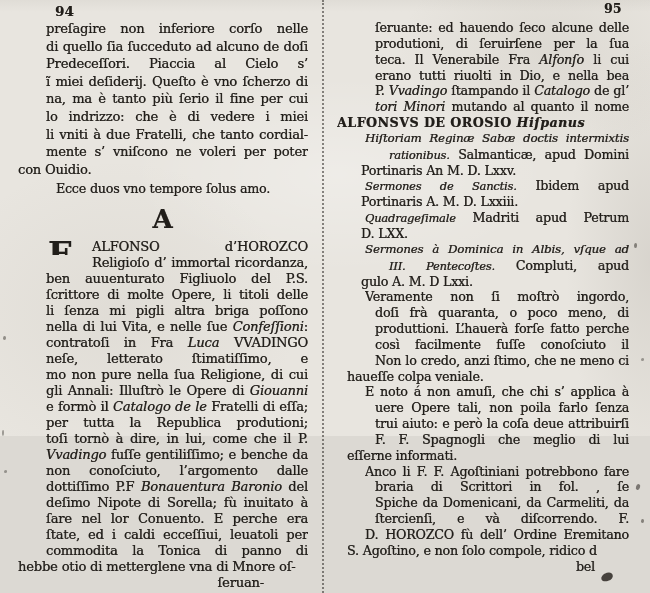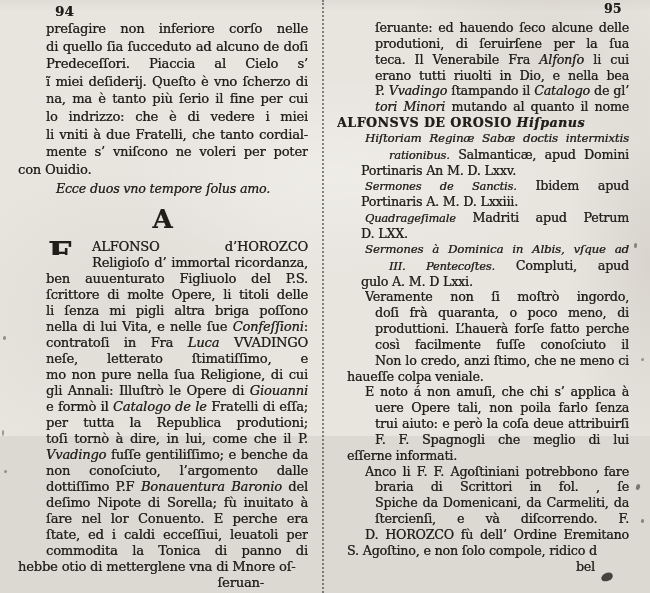--- a/index.html
+++ b/index.html
@@ -44,21 +44,21 @@
   .j{text-align:justify;text-align-last:justify;text-justify:inter-word;margin-left:28px;}
   .c{text-align:center;}
   .r{text-align:right;}
   .i1{padding-left:10px;}
   .i2{padding-left:24px;}
   .hang{padding-left:46px;}
   .sm{font-size:11.8px !important;}
   .track{letter-spacing:.5px;font-weight:bold;}
   .cw-l{padding-right:44px;}
   .cw-r{padding-right:34px;}
-  .motto{font-style:italic;font-size:12.6px !important;line-height:21px !important;height:21px !important;}
+  .motto{font-size:12.6px !important;line-height:21px !important;height:21px !important;}
   .headA{font-size:26px !important;font-weight:bold;line-height:40px !important;height:40px !important;letter-spacing:1px;}
   em{font-style:italic;}
   em.s2{font-size:11.4px;}
   .dropcap{
     position:absolute;left:2px;top:0;
     font-size:33px;line-height:31px;font-weight:bold;font-style:normal;
   }
   .mark{position:absolute;background:#2b2722;border-radius:60% 45% 55% 50%;}
 </style>
 </head>

